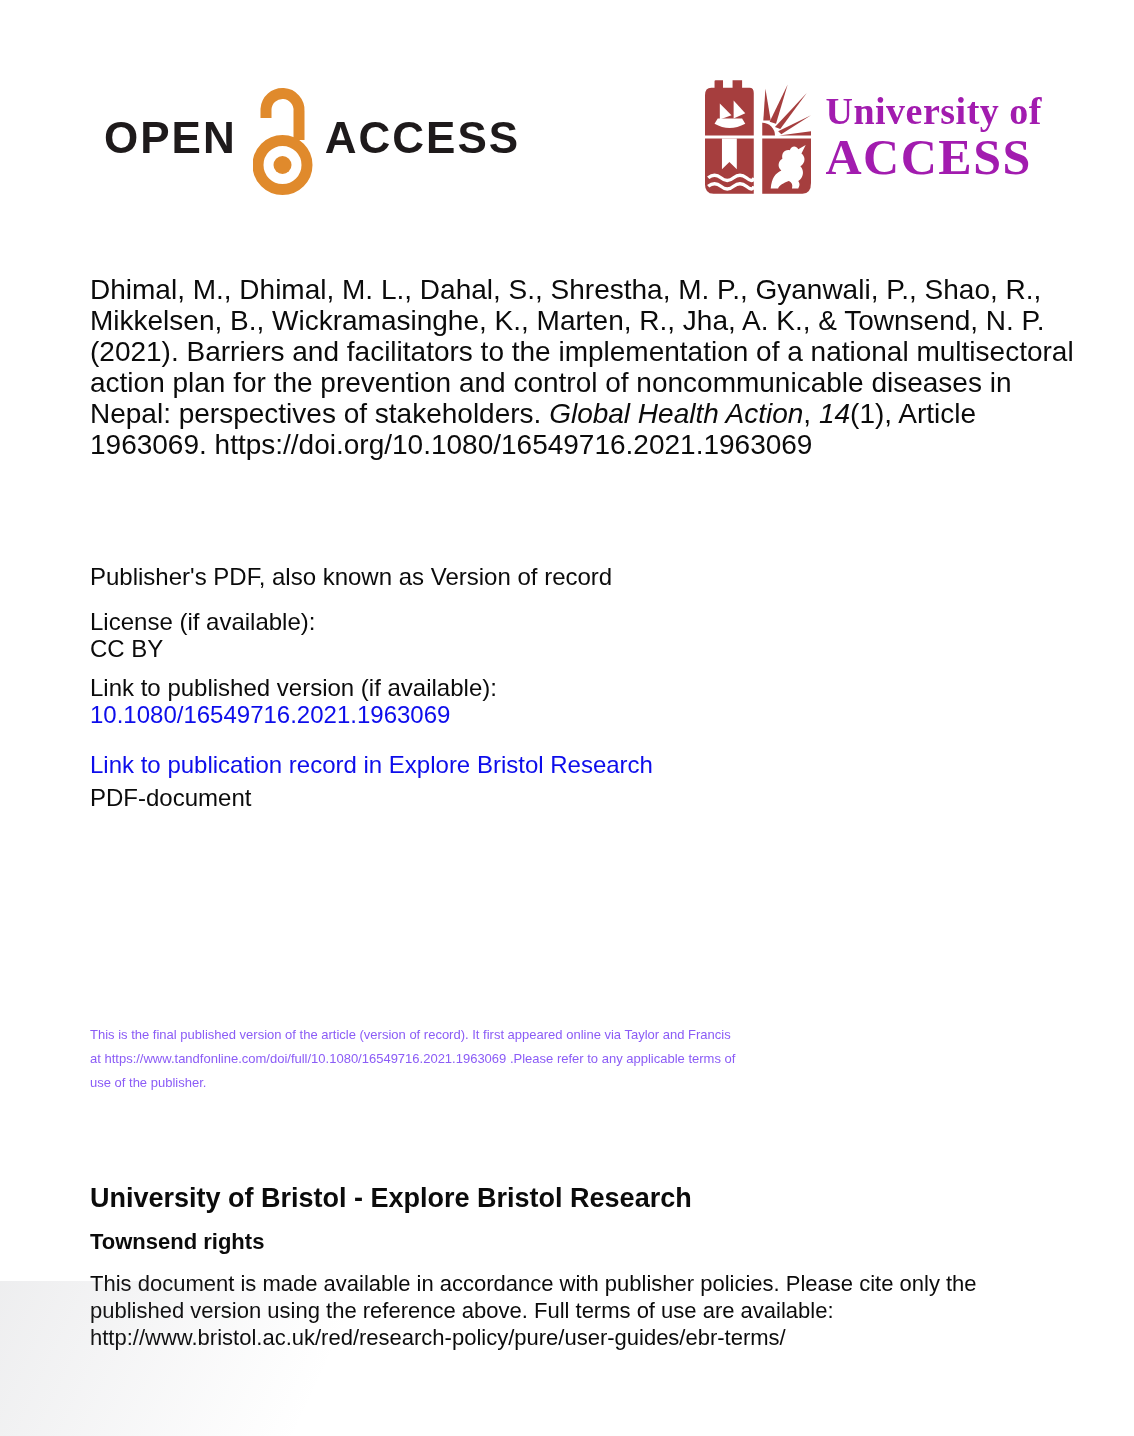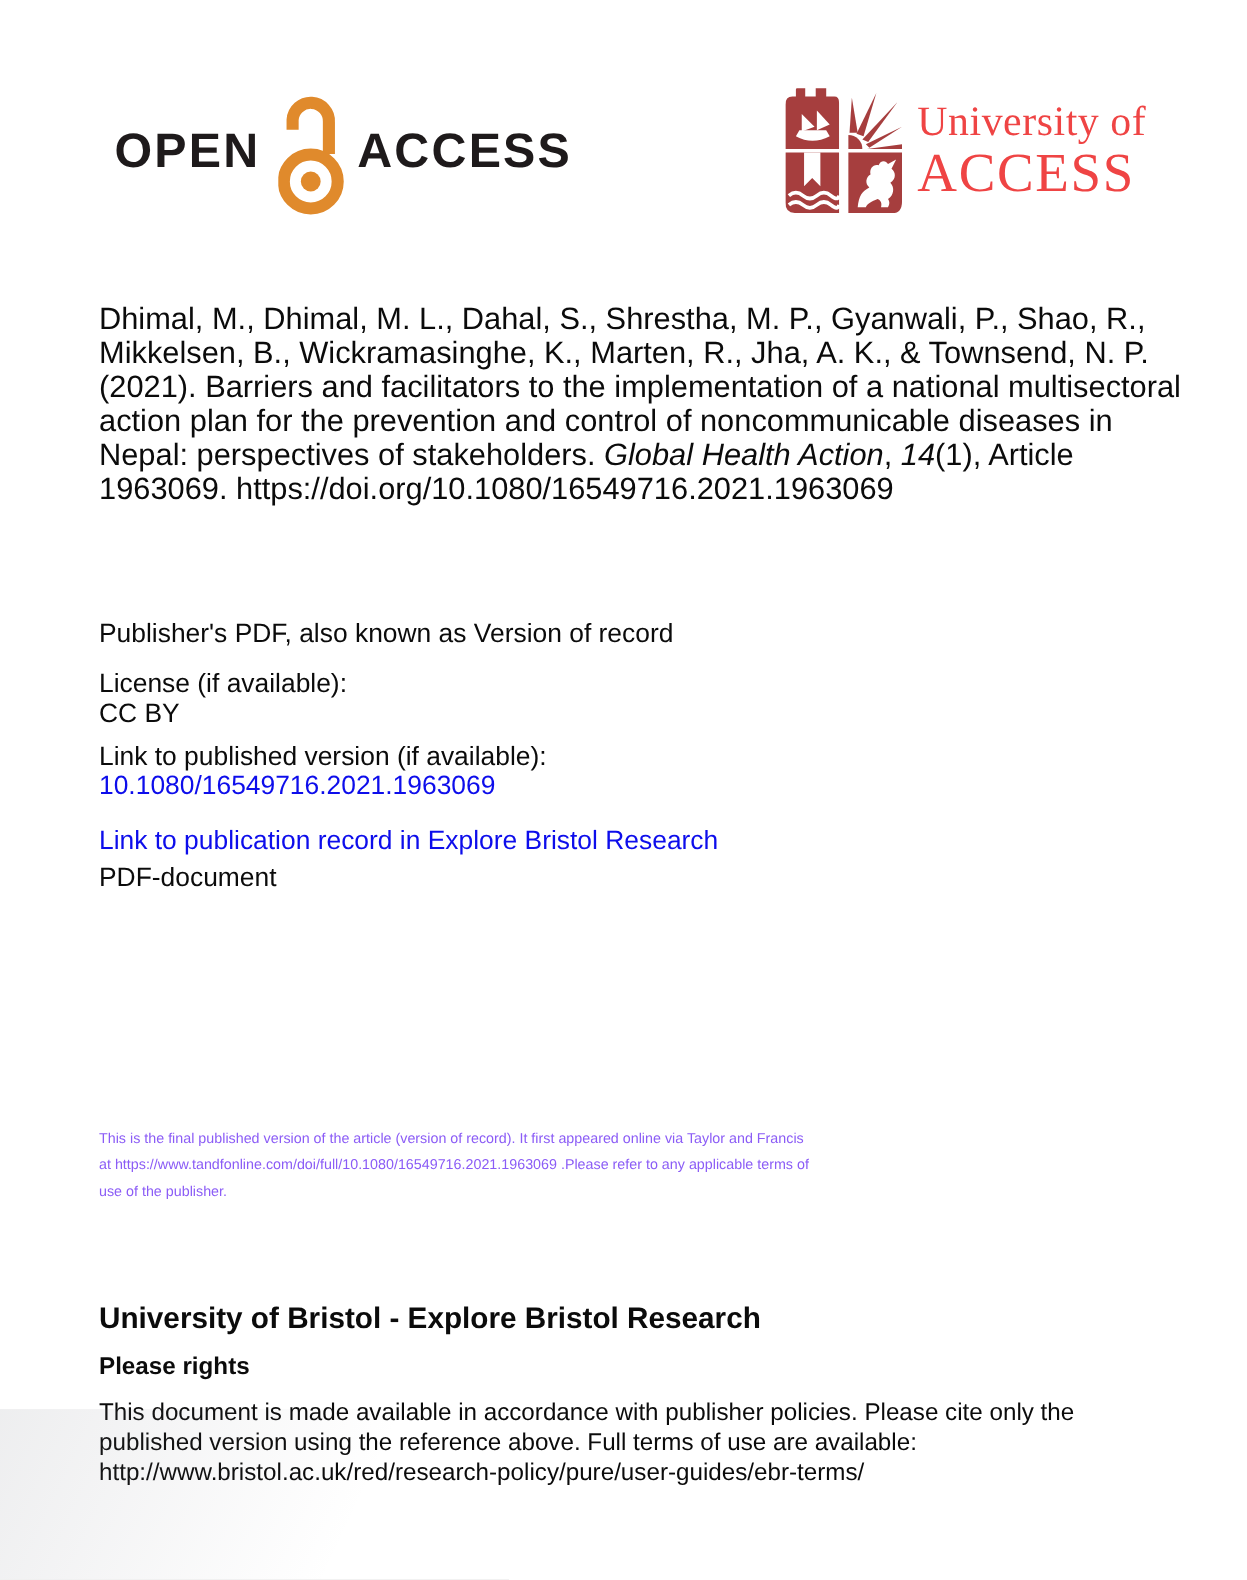--- a/index.html
+++ b/index.html
@@ -24,21 +24,21 @@
     position:absolute;top:80px;left:104px;right:92px;
     display:flex;justify-content:space-between;align-items:flex-start;
   }
   .oa-logo{display:flex;align-items:center;height:116px;}
   .oa-word{
     font-size:44px;font-weight:bold;letter-spacing:2px;color:#1e1a1b;
   }
   .oa-lock{margin:0 12px 0 16px;display:block;}
   .bristol-logo{display:flex;align-items:center;}
   .crest{display:block;margin-right:14px;}
-  .bristol-text{font-family:"Liberation Serif","DejaVu Serif",serif;color:#ef4444;line-height:1;}
+  .bristol-text{font-family:"Liberation Serif","DejaVu Serif",serif;color:#a21caf;line-height:1;font-weight:bold;}
   .bristol-name-top{font-size:38px;letter-spacing:0.5px;}
   .bristol-name-bottom{font-size:50px;letter-spacing:1.5px;margin-top:2px;}
   
   .citation{
     position:absolute;top:246px;left:90px;width:985px;
     font-size:28px;line-height:31px;color:#0b0b0b;
   }
   .italic{font-style:italic;}
   
   .detail{position:absolute;left:90px;font-size:24px;line-height:27px;color:#0b0b0b;}
@@ -137,19 +137,19 @@
 
   <a class="detail record-link link">Link to publication record in Explore Bristol Research</a>
 
   <div class="detail pdf-doc">PDF-document</div>
 
   <div class="disclaimer">This is the final published version of the article (version of record). It first appeared online via Taylor and Francis
 at https://www.tandfonline.com/doi/full/10.1080/16549716.2021.1963069 .Please refer to any applicable terms of
 use of the publisher.</div>
 
   <div class="footer-heading">University of Bristol - Explore Bristol Research</div>
-  <div class="footer-subheading">Please rights</div>
+  <div class="footer-subheading">Townsend rights</div>
   <div class="footer-body">This document is made available in accordance with publisher policies. Please cite only the
 published version using the reference above. Full terms of use are available:
 http://www.bristol.ac.uk/red/research-policy/pure/user-guides/ebr-terms/</div>
 
   <div class="page-shadow"></div>
 </div>
 
 </body></html>

